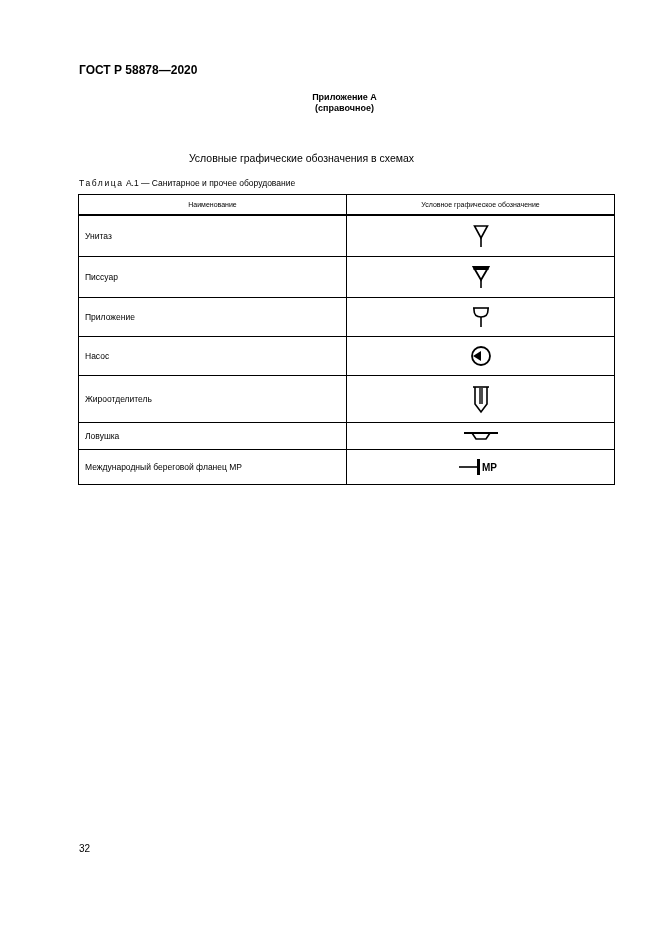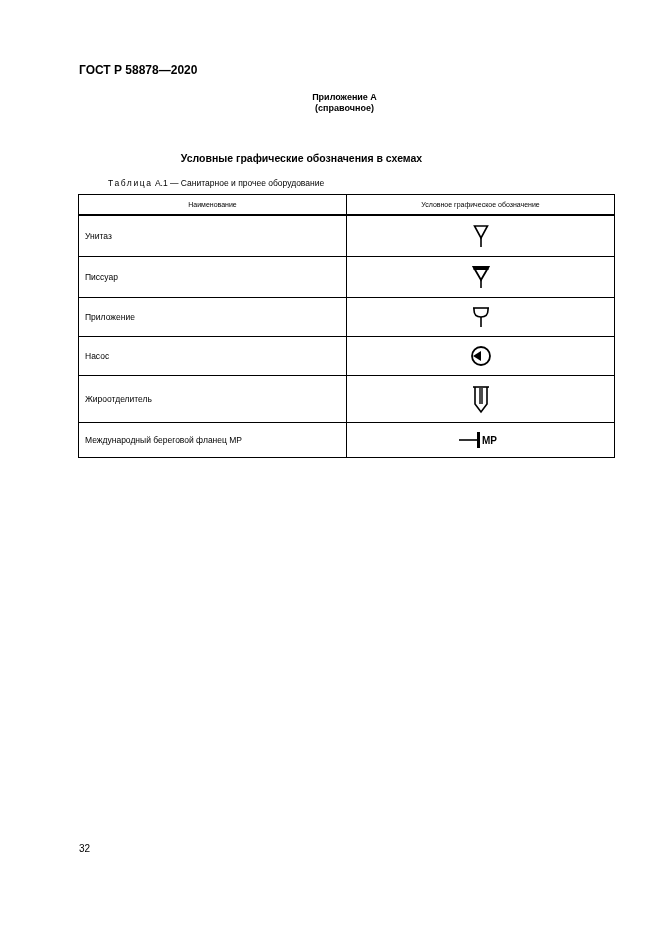--- a/index.html
+++ b/index.html
@@ -1,21 +1,21 @@
 <!DOCTYPE html>
 <html><head>
 <meta charset="utf-8">
 <style>
   html, body { margin: 0; padding: 0; background: #ffffff; }
   body { width: 661px; height: 935px; position: relative; overflow: hidden; font-family: "Liberation Sans", sans-serif; color: #000; }
   .std-code { position: absolute; left: 79px; top: 63px; font-size: 12px; font-weight: bold; }
   .appendix { position: absolute; left: 0; width: 661px; top: 92px; text-align: center; font-size: 9px; font-weight: bold; line-height: 11px; padding-left: 28px; box-sizing: border-box; }
-  .section-title { position: absolute; left: 0; width: 575px; top: 152px; text-align: center; font-size: 10.5px; font-weight: bold; padding-left: 28px; box-sizing: border-box; }
+  .section-title { position: absolute; left: 0; width: 575px; top: 152px; text-align: center; font-size: 10.5px; font-weight: normal; padding-left: 28px; box-sizing: border-box; }
   .table-caption { position: absolute; left: 79px; top: 178px; font-size: 8.5px; }
-  .table-caption .spaced { letter-spacing: 1.6px; margin-left: 29px; }
+  .table-caption .spaced { letter-spacing: 1.6px; }
   table.main { position: absolute; left: 78px; top: 194px; width: 537px; border-collapse: collapse; font-size: 8.5px; }
   table.main td, table.main th { border: 1px solid #000; padding: 0 0 0 6px; vertical-align: middle; }
   table.main th { font-weight: normal; font-size: 7px; text-align: center; height: 19px; border-bottom: 2px solid #000; padding: 0; }
   table.main td.name { width: 261px; margin-left: 28px; }
   table.main td.sym { text-align: center; padding: 8px; }
   .sym svg { display: block; margin: 0 auto; }
   .page-num { position: absolute; left: 79px; top: 843px; font-size: 10px; }
 </style>
 </head>
 <body>
@@ -81,20 +81,29 @@
       <td class="name">Жироотделитель</td>
       <td class="sym">
         <svg width="18" height="30" viewBox="0 0 18 30">
           <line x1="1" y1="3" x2="17" y2="3" stroke="#000" stroke-width="1.6"></line>
           <path d="M3 3 L3 20 L9 28 L15 20 L15 3" fill="none" stroke="#000" stroke-width="1.6"></path>
           <line x1="8" y1="4" x2="8" y2="20" stroke="#000" stroke-width="1.4"></line>
           <line x1="10" y1="4" x2="10" y2="20" stroke="#000" stroke-width="1.4"></line>
         </svg>
       </td>
     </tr>
+    <tr style="height:20px">
+      <td class="name">Ловушка</td>
+      <td class="sym">
+        <svg width="36" height="10" viewBox="0 0 36 10">
+          <line x1="1" y1="2" x2="35" y2="2" stroke="#000" stroke-width="1.8"></line>
+          <path d="M9 2 L13 8 L23 8 L27 2" fill="none" stroke="#000" stroke-width="1.6"></path>
+        </svg>
+      </td>
+    </tr>
     <tr style="height:31px">
       <td class="name">Международный береговой фланец MP</td>
       <td class="sym">
         <svg width="46" height="18" viewBox="0 0 46 18">
           <line x1="1" y1="9" x2="19" y2="9" stroke="#000" stroke-width="1.6"></line>
           <rect x="19" y="1" width="3" height="16" fill="#000"></rect>
           <text x="24" y="13" font-family="Liberation Sans, sans-serif" font-size="10" font-weight="bold" fill="#000">MP</text>
         </svg>
       </td>
     </tr>

